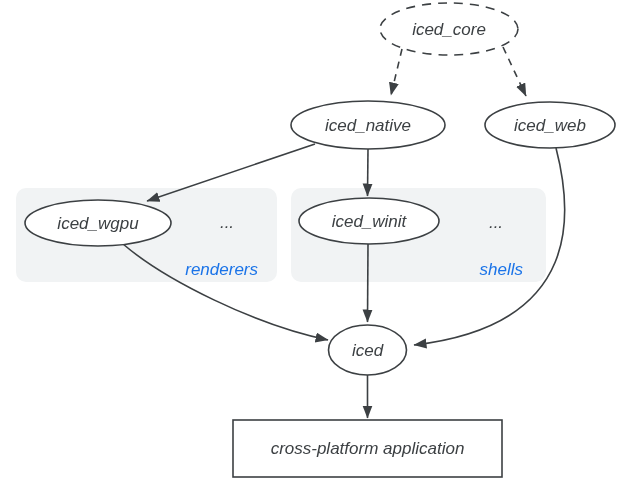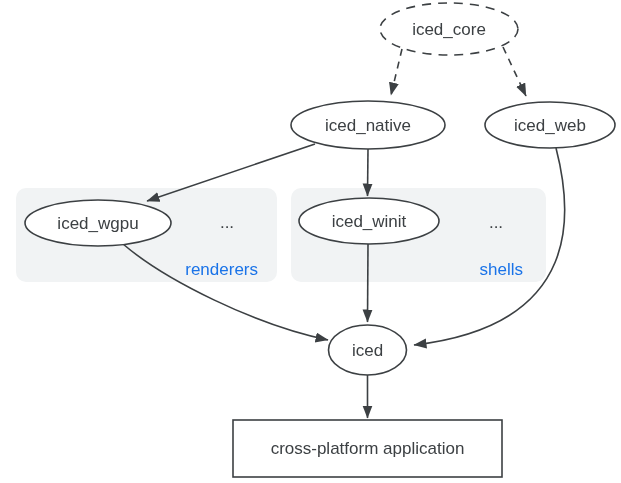--- a/index.html
+++ b/index.html
@@ -6,20 +6,21 @@
     margin: 0;
     padding: 0;
     background: var(--color-background, #ffffff);
   }
   .stage {
     position: relative;
     width: 621px;
     height: 483px;
     background: var(--color-background, #ffffff);
     overflow: hidden;
+    font-style: italic;
   }
   svg { display: block; }
   svg text {
     font-family: "Liberation Sans", "DejaVu Sans", sans-serif;
     font-size: 17px;
     fill: var(--color-text, #3c4043);
   }
   .node-shape {
     fill: #ffffff;
     stroke: var(--color-stroke, #3c4043);

